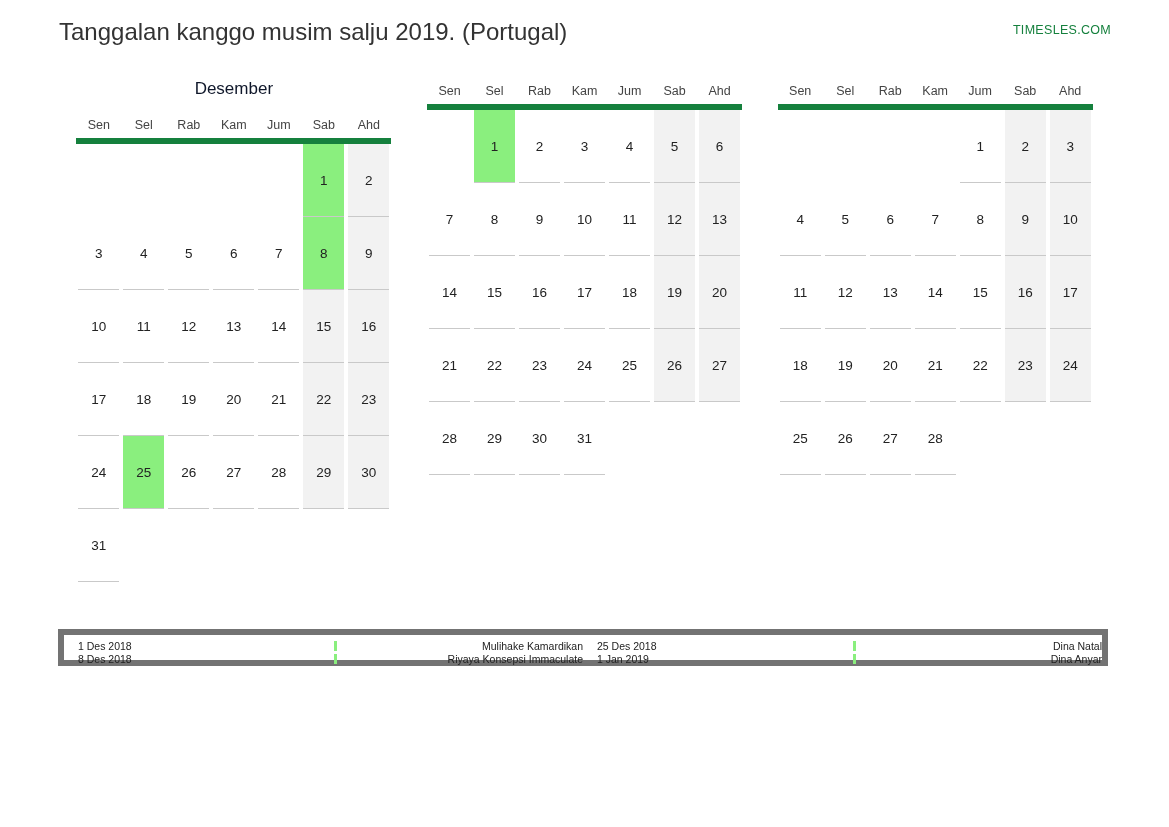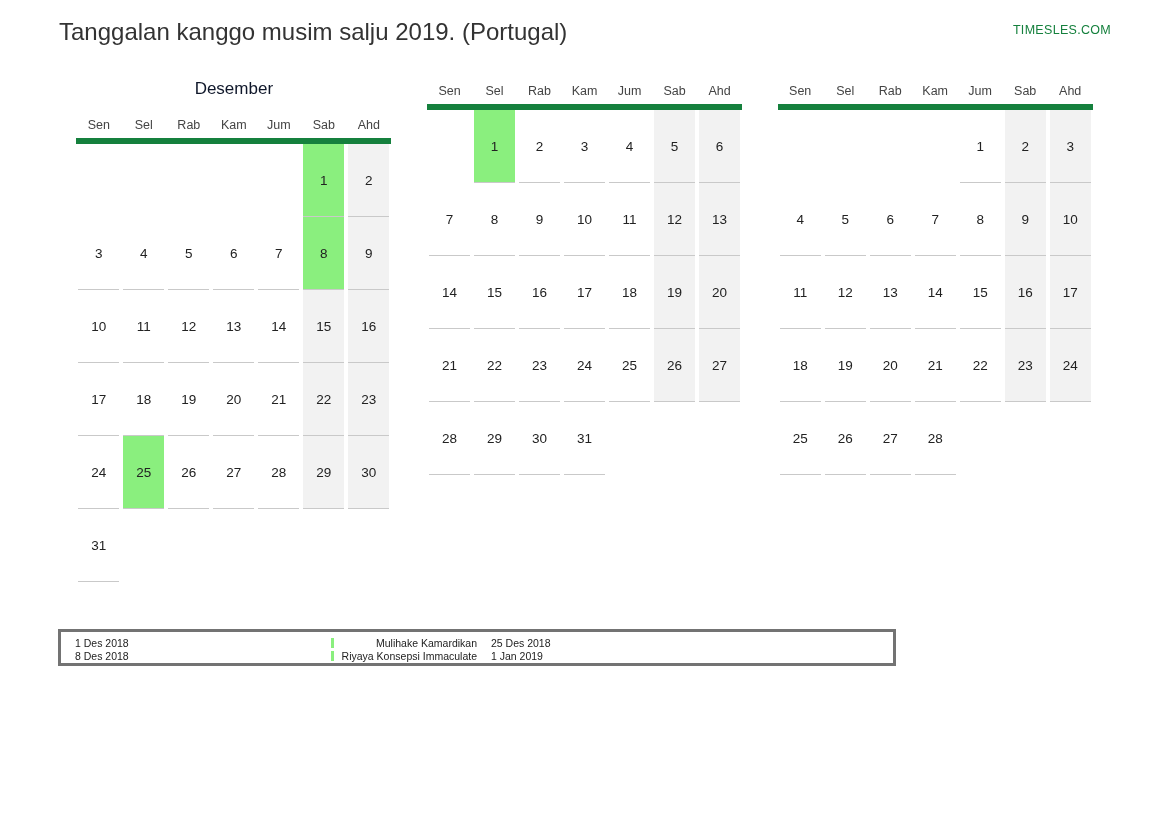--- a/index.html
+++ b/index.html
@@ -104,23 +104,23 @@
   }
   td.empty .cell {
     background: transparent;
     border-bottom: none;
   }
 
   .legend {
     position: absolute;
     left: 58px;
     top: 629px;
-    width: 838px;
+    width: 1050px;
     height: 37px;
-    border: 3px solid #737373;
+    border: 6px solid #737373;
     box-sizing: border-box;
   }
   .legend-cols {
     display: flex;
     height: 100%;
     padding: 5px 0 0 0;
     box-sizing: border-box;
   }
   .legend-col {
     display: flex;
@@ -597,15 +597,19 @@
         <div class="legend-names">
           <div class="legend-line"><span class="bar"></span><span>Mulihake Kamardikan</span></div>
           <div class="legend-line"><span class="bar"></span><span>Riyaya Konsepsi Immaculate</span></div>
         </div>
       </div>
       <div class="legend-col">
         <div class="legend-dates">
           <div class="legend-line">25 Des 2018</div>
           <div class="legend-line">1 Jan 2019</div>
         </div>
+        <div class="legend-names">
+          <div class="legend-line"><span class="bar"></span><span>Dina Natal</span></div>
+          <div class="legend-line"><span class="bar"></span><span>Dina Anyar</span></div>
+        </div>
       </div>
     </div>
 </div>
 
 </body></html>

